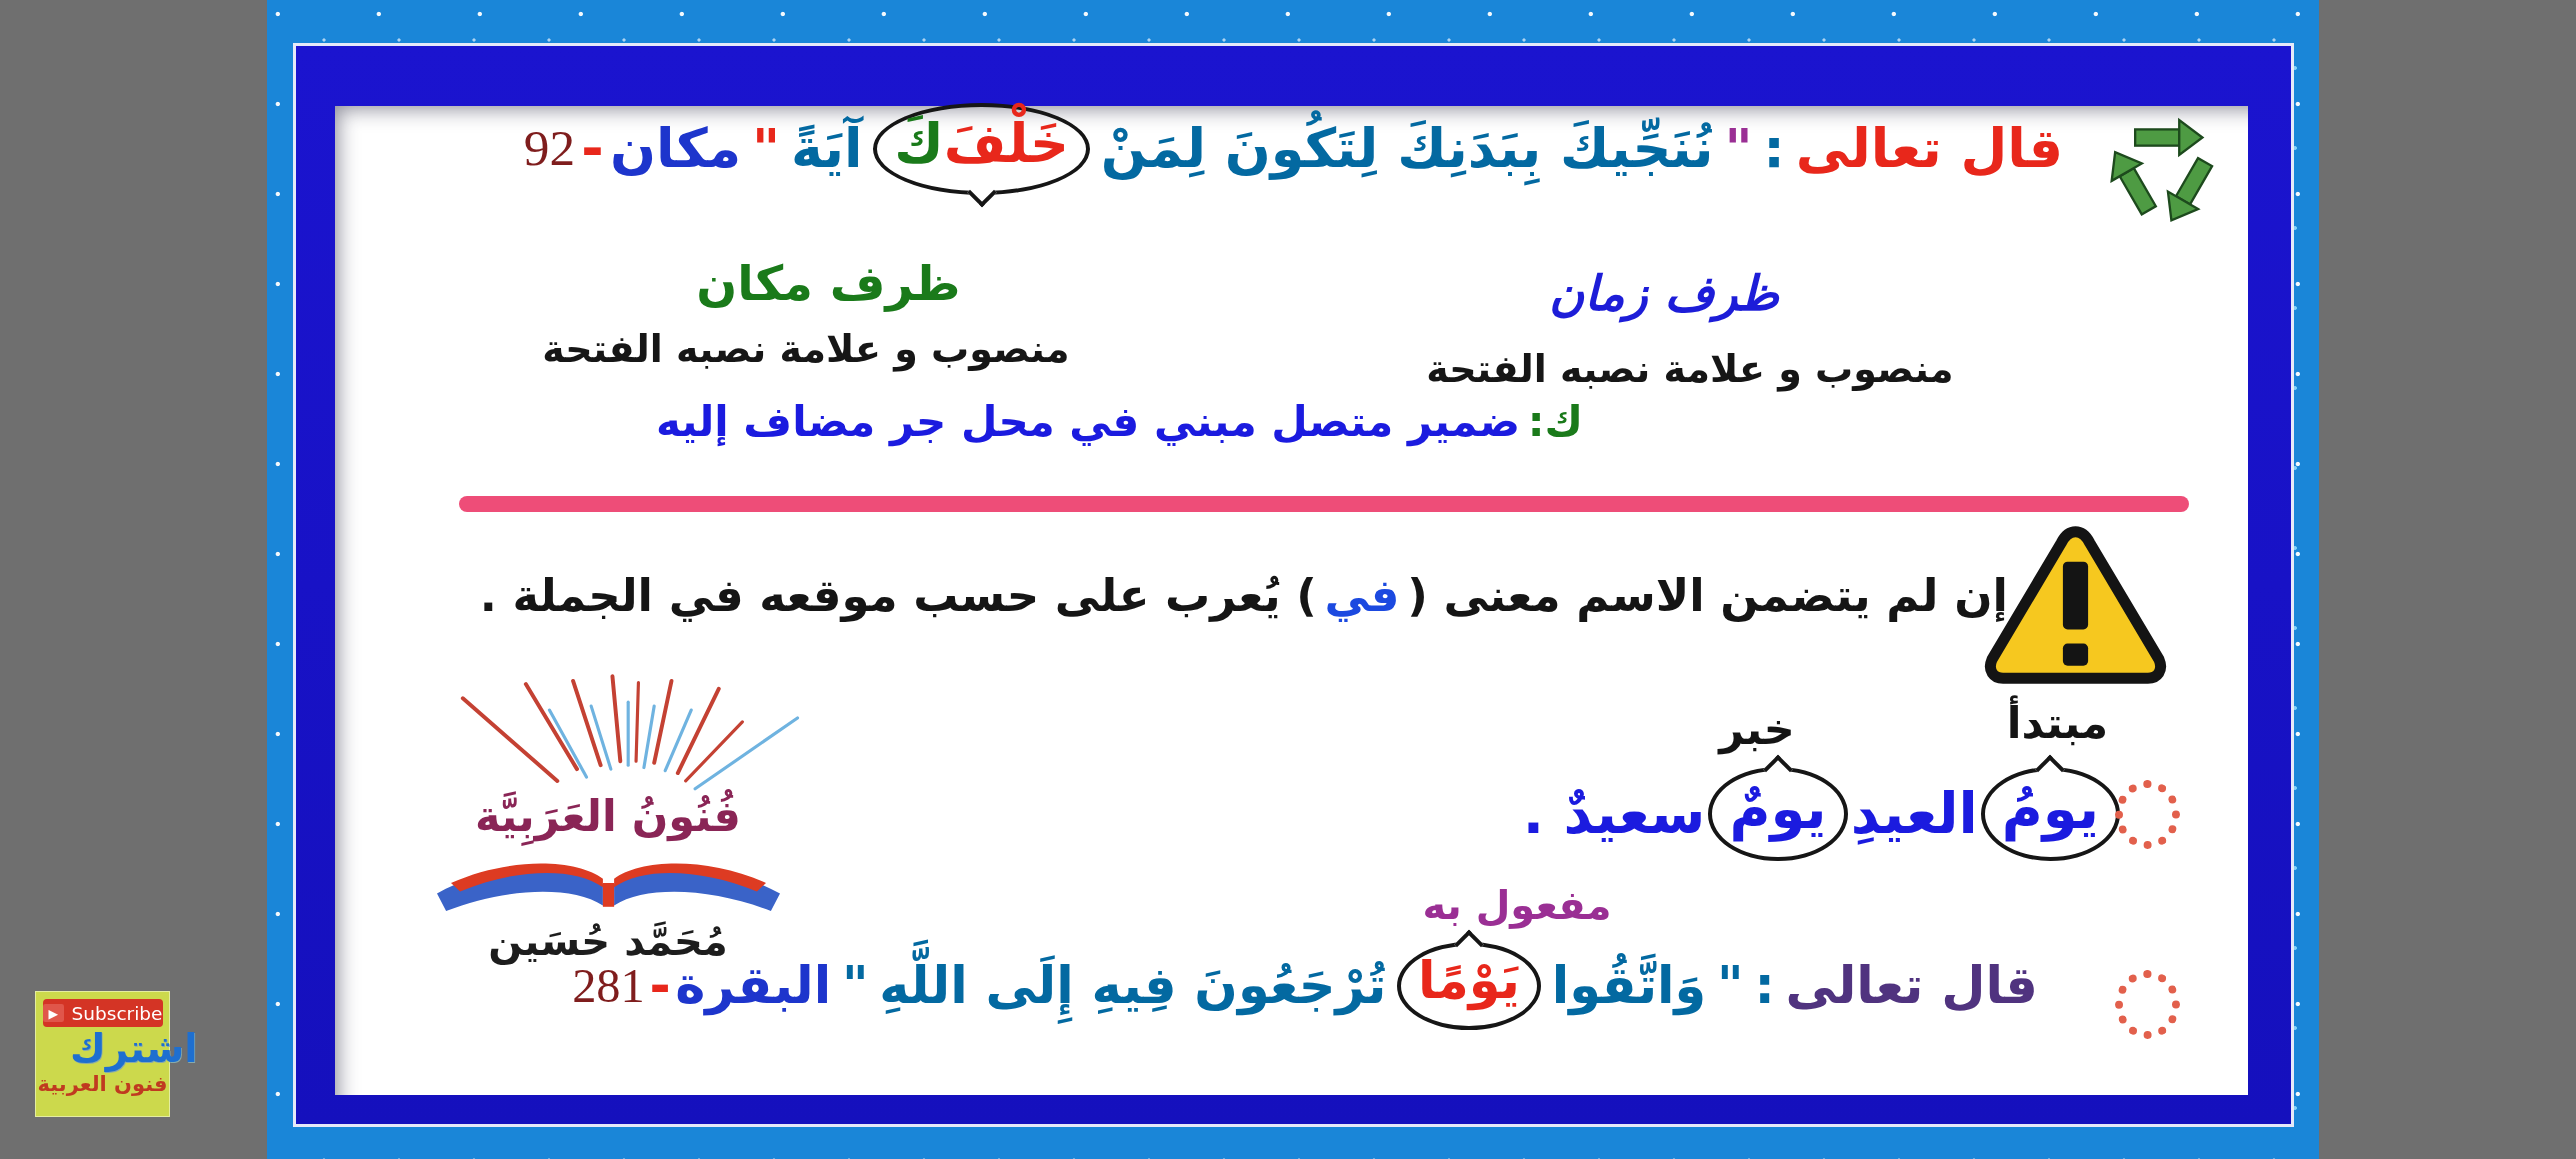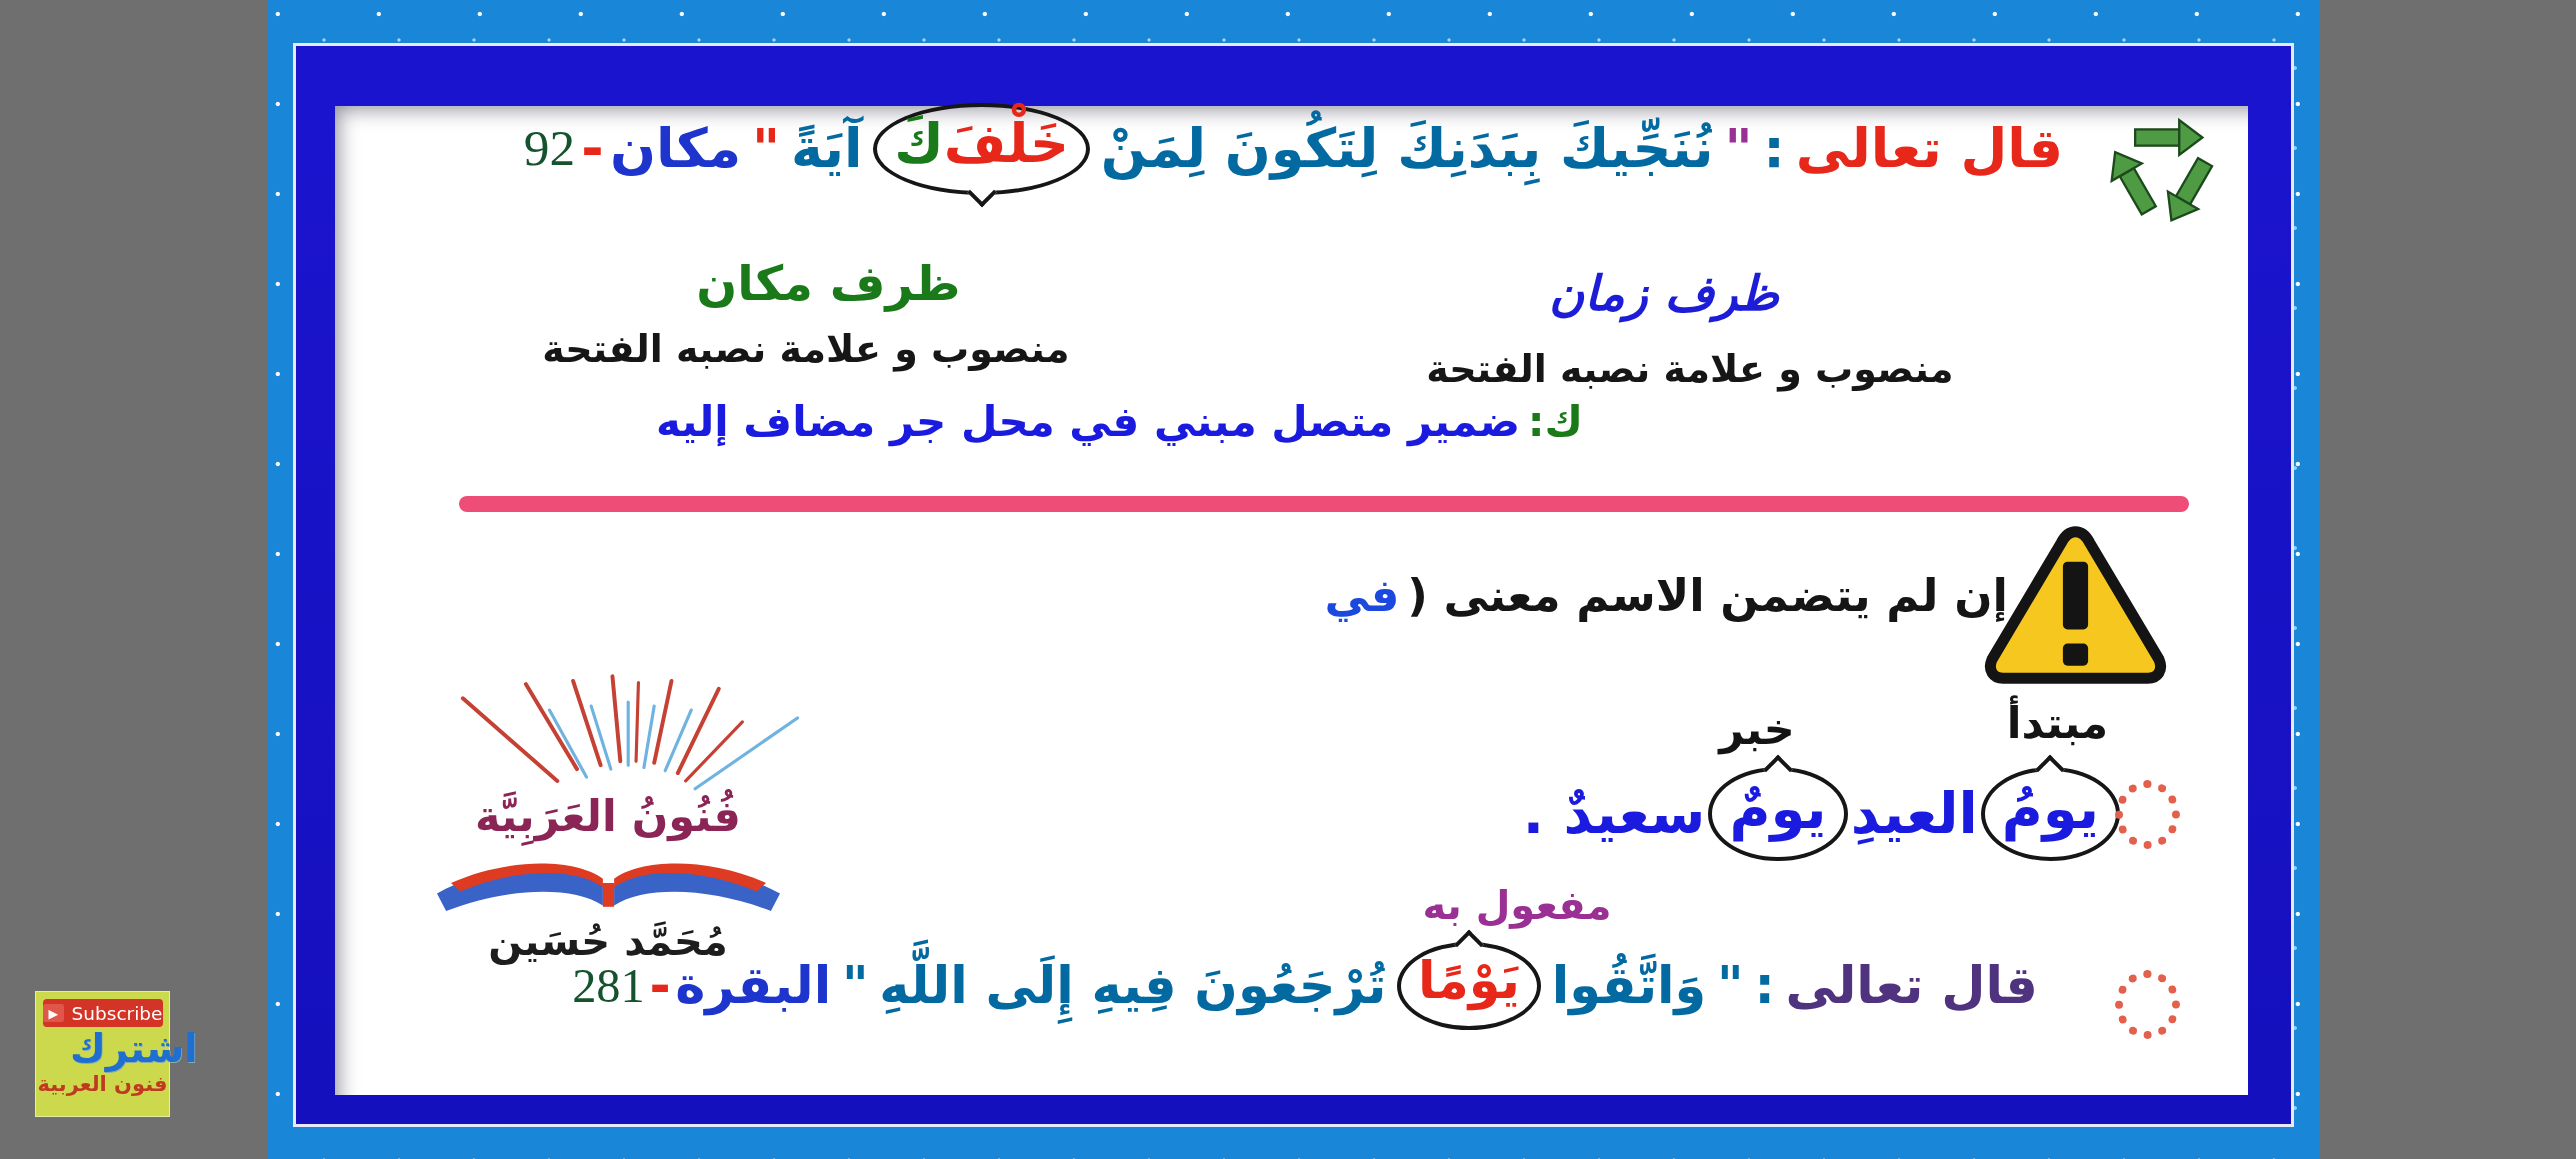--- a/index.html
+++ b/index.html
@@ -33,21 +33,21 @@
     background:#ffffff;
     box-shadow:inset 15.5px 15.5px 20px -12.4px rgba(30,30,55,.5);
     direction:rtl;
   }
   
   .row{position:absolute;display:flex;direction:rtl;align-items:center;gap:10.8px;white-space:nowrap;font-weight:bold;line-height:1.15;}
   .lbl{position:absolute;font-weight:bold;text-align:center;white-space:nowrap;line-height:1.1;}
   .w-red{color:#e8271b}.w-blue{color:#1b1bdf}.w-green{color:#1a7a1a}
   .w-black{color:#0369a1}.w-purple{color:#9a2f94}.w-dpurple{color:#50337f}
   .w-srcblue{color:#1d35cc}
-  .num{font-family:"Liberation Serif",serif;color:#14532d;font-weight:normal;font-size:.95em}
+  .num{font-family:"Liberation Serif",serif;color:#7f1d1d;font-weight:normal;font-size:.95em}
   
   .bubble{position:relative;display:inline-flex;align-items:center;justify-content:center;
     border:4.6px solid #161616;border-radius:50%;padding:6.2px 17px 15.5px;}
   .tail-down::after{content:"";position:absolute;bottom:-12.4px;left:50%;width:17px;height:17px;background:#fff;
     border-right:4.6px solid #161616;border-bottom:4.6px solid #161616;transform:translateX(-50%) rotate(45deg);}
   .tail-up::before{content:"";position:absolute;top:-12.4px;left:50%;width:17px;height:17px;background:#fff;
     border-left:4.6px solid #161616;border-top:4.6px solid #161616;transform:translateX(-50%) rotate(45deg);}
   
   .verse1{top:-3.1px;right:185px;font-size:54px;}
   .zarf-makan{left:363px;top:151px;width:263px;font-size:48px;color:#1a7a1a;}
@@ -129,20 +129,21 @@
 
       <svg class="warn-tri" viewBox="0 0 120 105">
         <path d="M60,6 C64,6 67,9 69,13 L113,87 C116,94 112,99 106,99 L14,99 C8,99 4,94 7,87 L51,13 C53,9 56,6 60,6 Z" fill="#f6c81f" stroke="#141414" stroke-width="7" stroke-linejoin="round"></path>
         <rect x="52" y="25" width="16" height="43" rx="3" fill="#141414"></rect>
         <rect x="52" y="77" width="16" height="14" rx="3" fill="#141414"></rect>
       </svg>
 
       <div class="row warn-row">
         <span>إن لم يتضمن الاسم معنى (</span>
         <span style="color:#1b49e0">في</span>
+        <span>) يُعرب على حسب موقعه في الجملة .</span>
       </div>
 
       <div class="lbl mubtada">مبتدأ</div>
       <div class="lbl khabar">خبر</div>
 
       <div class="row sent1">
         <span class="bubble tail-up">
           <span>يومُ</span>
         </span>
         <span>العيدِ</span>

